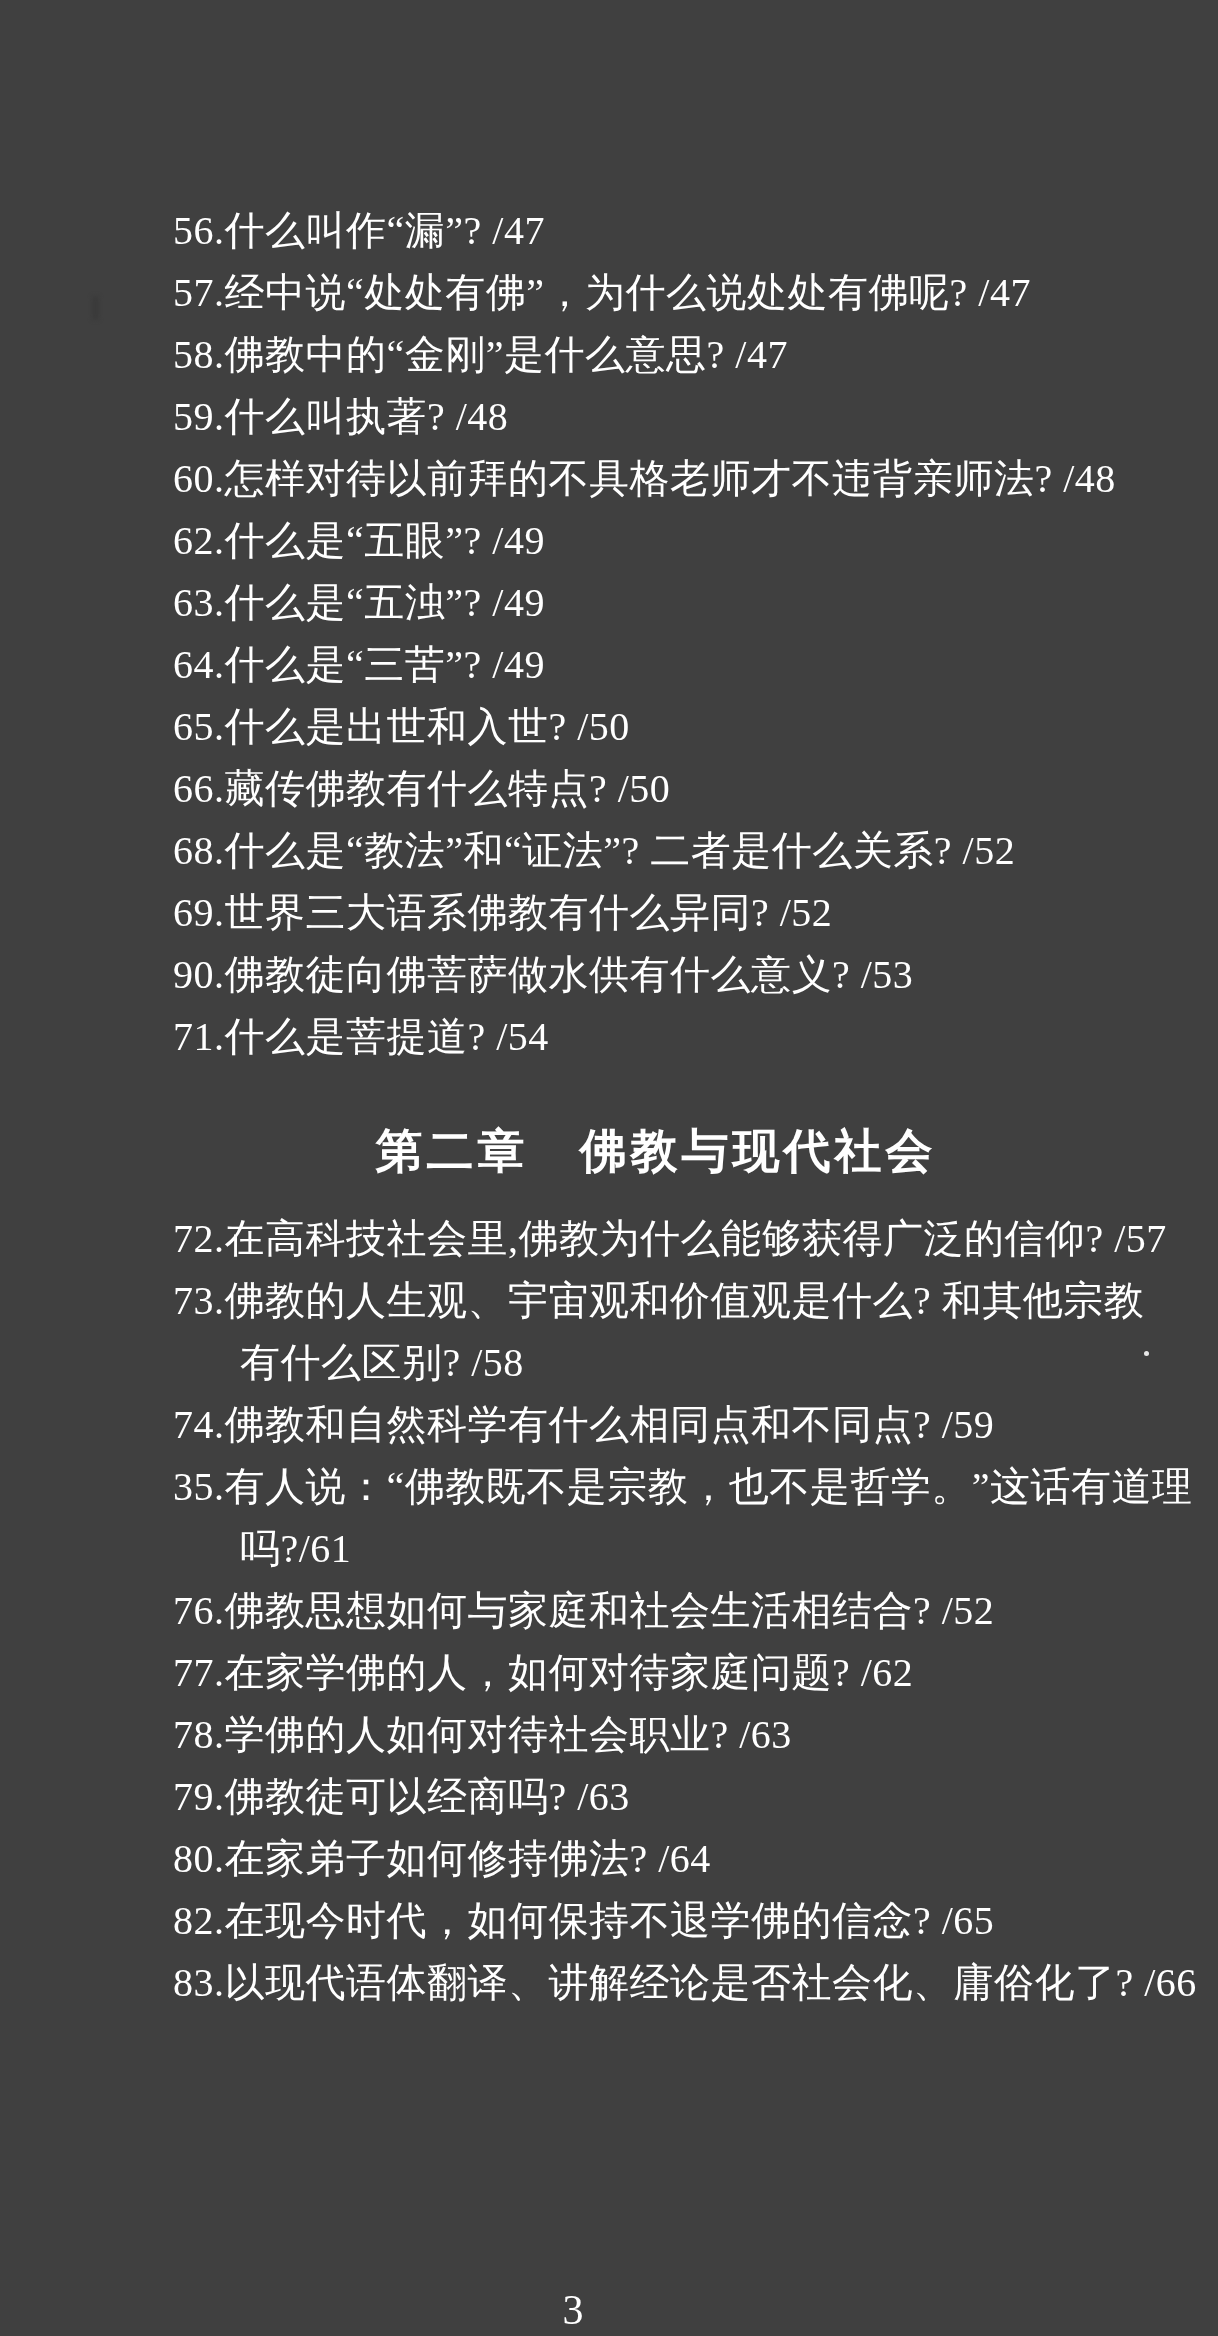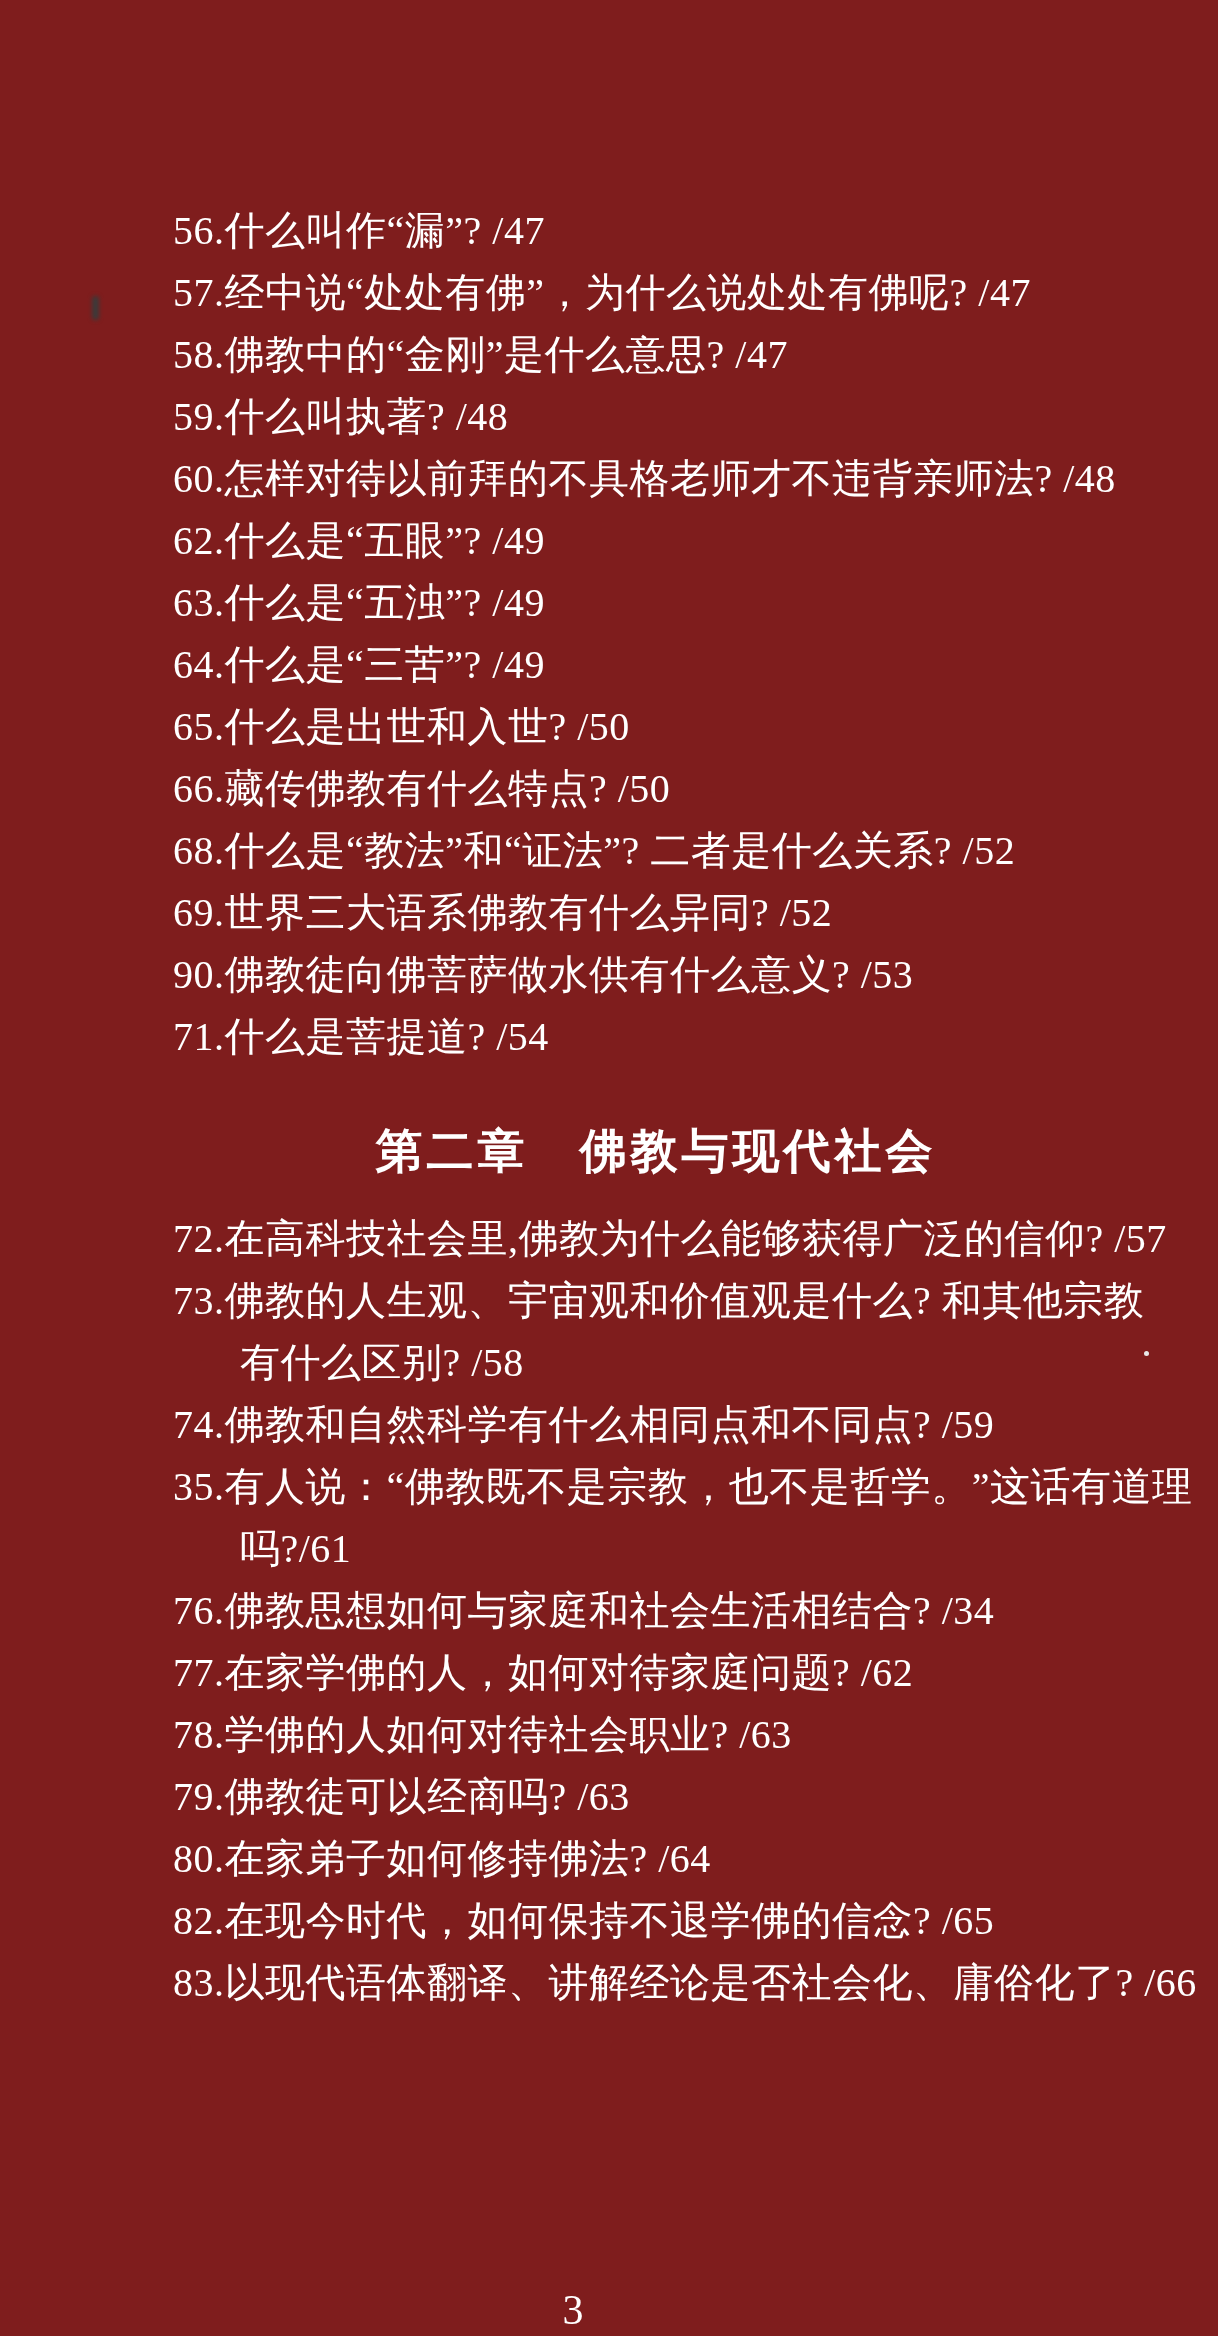--- a/index.html
+++ b/index.html
@@ -4,21 +4,21 @@
 <style>
   html, body {
     margin: 0;
     padding: 0;
     background: #000000;
   }
   .page {
     position: relative;
     width: 1218px;
     height: 2336px;
-    background: #7f1d1d;
+    background: #404040;
     color: #ffffff;
     font-family: "Liberation Serif", "DejaVu Serif", serif;
     overflow: hidden;
   }
   .toc {
     position: absolute;
     top: 200px;
     left: 0;
     right: 6px;
   }
@@ -122,21 +122,21 @@
   <div class="toc-item"><span class="num">72.</span><span class="txt">在高科技社会里,佛教为什么能够获得广泛的信仰? /57</span></div>
 
   <div class="toc-item"><span class="num">73.</span><span class="txt">佛教的人生观、宇宙观和价值观是什么? 和其他宗教
 有什么区别? /58</span></div>
 
   <div class="toc-item"><span class="num">74.</span><span class="txt">佛教和自然科学有什么相同点和不同点? /59</span></div>
 
   <div class="toc-item"><span class="num">35.</span><span class="txt">有人说：“佛教既不是宗教，也不是哲学。”这话有道理
 吗?/61</span></div>
 
-  <div class="toc-item"><span class="num">76.</span><span class="txt">佛教思想如何与家庭和社会生活相结合? /34</span></div>
+  <div class="toc-item"><span class="num">76.</span><span class="txt">佛教思想如何与家庭和社会生活相结合? /52</span></div>
 
   <div class="toc-item"><span class="num">77.</span><span class="txt">在家学佛的人，如何对待家庭问题? /62</span></div>
 
   <div class="toc-item"><span class="num">78.</span><span class="txt">学佛的人如何对待社会职业? /63</span></div>
 
   <div class="toc-item"><span class="num">79.</span><span class="txt">佛教徒可以经商吗? /63</span></div>
 
   <div class="toc-item"><span class="num">80.</span><span class="txt">在家弟子如何修持佛法? /64</span></div>
 
 

